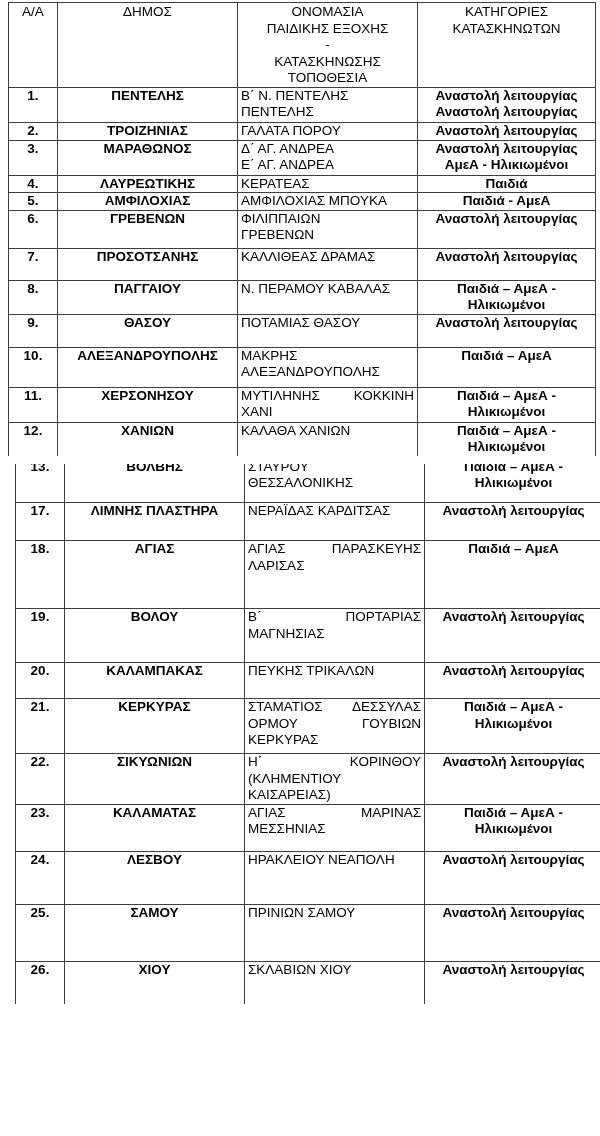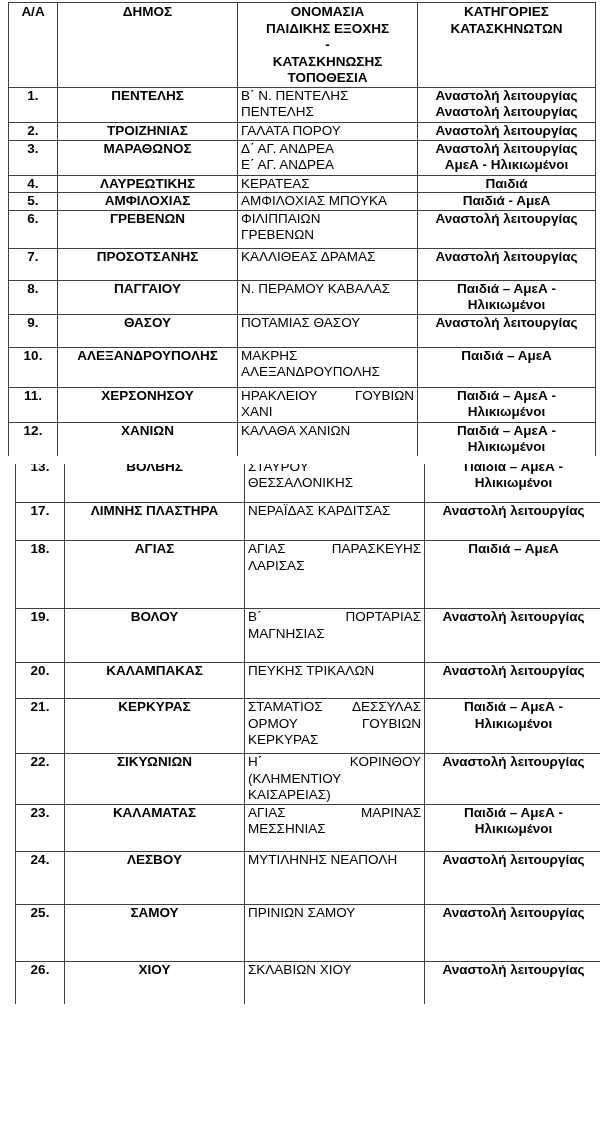--- a/index.html
+++ b/index.html
@@ -3,21 +3,21 @@
 <meta charset="utf-8">
 <style>
   html,body{margin:0;padding:0;background:#ffffff;}
   body{width:600px;height:1136px;overflow:hidden;
        font-family:"Liberation Sans",sans-serif;color:#000;}
   .page{padding:2px 0 0 8px;}
   table{border-collapse:collapse;width:587px;table-layout:fixed;}
   td,th{border:1px solid #3f3f3f;vertical-align:top;padding:0 3px;
         font-size:13.5px;line-height:16.5px;overflow:hidden;}
   thead tr{height:80px;}
-  th{font-weight:bold;text-align:center;padding-top:1px;}
+  th{font-weight:normal;text-align:center;padding-top:1px;}
   .col-num,.col-mun,.col-cat{text-align:center;font-weight:bold;}
   .col-camp{text-align:left;font-weight:normal;}
   .seg1 tbody tr:last-child td{border-bottom:none;}
   .seg2{margin-top:8px;margin-left:7px;}
   .seg2 tbody tr:first-child td{border-top:none;}
   .seg2 tbody tr:last-child td{border-bottom:none;}
   .line{white-space:nowrap;}
   .line.spread{text-align:justify;text-align-last:justify;white-space:normal;}
   .pagebreak-row .cellwrap{overflow:hidden;}
   .pagebreak-row .cellwrap .line:first-child{margin-top:-5px;}
@@ -289,21 +289,21 @@
               <div class="line">11.</div>
             </div>
           </td>
           <td class="col-mun">
             <div class="cellwrap">
               <div class="line">ΧΕΡΣΟΝΗΣΟΥ</div>
             </div>
           </td>
           <td class="col-camp">
             <div class="cellwrap">
-              <div class="line spread">ΗΡΑΚΛΕΙΟΥ ΓΟΥΒΙΩΝ</div>
+              <div class="line spread">ΜΥΤΙΛΗΝΗΣ ΚΟΚΚΙΝΗ</div>
               <div class="line">ΧΑΝΙ</div>
             </div>
           </td>
           <td class="col-cat">
             <div class="cellwrap">
               <div class="line">Παιδιά – ΑμεΑ -</div>
               <div class="line">Ηλικιωμένοι</div>
             </div>
           </td>
         </tr>
@@ -534,21 +534,21 @@
               <div class="line">24.</div>
             </div>
           </td>
           <td class="col-mun">
             <div class="cellwrap">
               <div class="line">ΛΕΣΒΟΥ</div>
             </div>
           </td>
           <td class="col-camp">
             <div class="cellwrap">
-              <div class="line">ΜΥΤΙΛΗΝΗΣ ΝΕΑΠΟΛΗ</div>
+              <div class="line">ΗΡΑΚΛΕΙΟΥ ΝΕΑΠΟΛΗ</div>
             </div>
           </td>
           <td class="col-cat">
             <div class="cellwrap">
               <div class="line">Αναστολή λειτουργίας</div>
             </div>
           </td>
         </tr>
         <tr style="height: 57px;">
           <td class="col-num">

